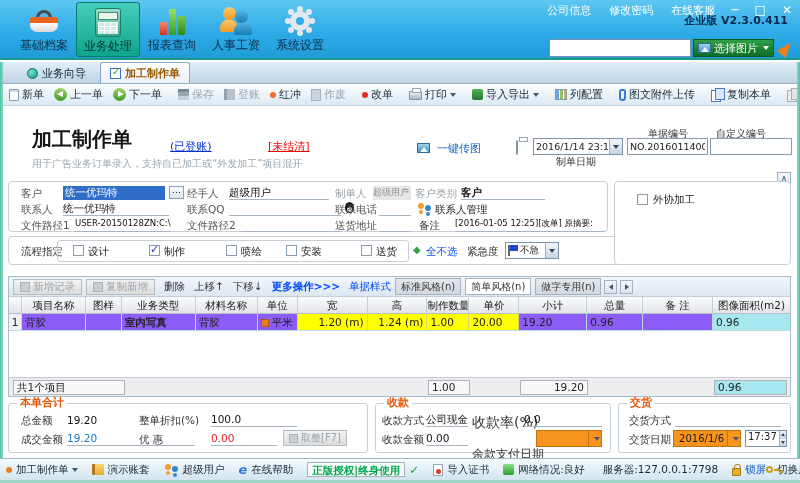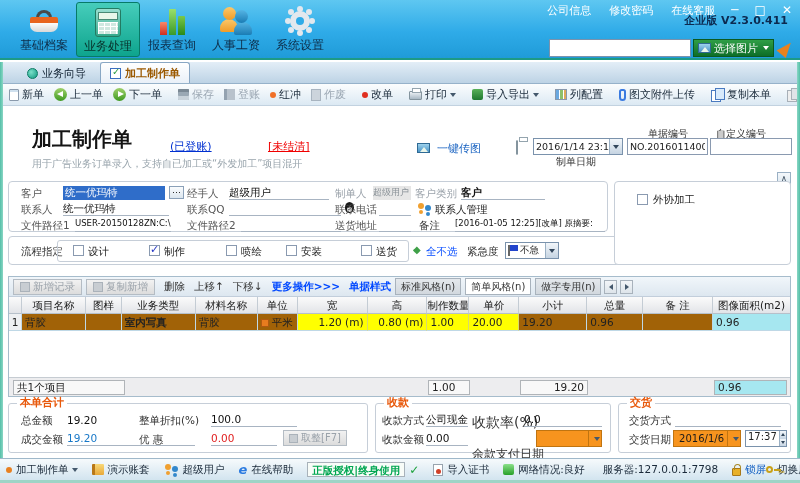--- a/index.html
+++ b/index.html
@@ -133,30 +133,30 @@
   .blue-link { color:#0048ff; font-size:10.5px; }
   .ic-flag { position:relative; display:inline-block; width:10px; height:11px; border-left:2px solid #666; vertical-align:-2px; }
   .ic-flag::after { content:""; position:absolute; left:0; top:0; width:8px; height:6px; background:#2244cc; }
 
   
   #grid { position:absolute; left:8px; top:276px; width:783px; height:121px; border:1px solid #a6bccc; background:#fff; }
   #grid-toolbar { height:20px; background:linear-gradient(#f1f6fa,#dde7f0); border-bottom:1px solid #c2cedb; display:flex; align-items:center; font-size:10.5px; }
   .gbtn { height:16px; display:flex; align-items:center; border:1px solid #b4bcc4; background:linear-gradient(#f2f2f2,#dcdcdc); color:#9aa2aa; font-size:10.5px; padding:0 6px; margin-left:4px; }
   .gbtn .ico { width:10px; height:10px; background:#c8cdd2; border:1px solid #aab2ba; margin-right:3px; }
   .glink { margin-left:9px; color:#333; white-space:nowrap; }
-  .glink.blue { color:#0048ff;font-weight:bold; }
+  .glink.blue { color:#0048ff; }
   .glink.bold { font-weight:bold; }
   .stab { height:17px; display:flex; align-items:center; padding:0 5px; margin-left:4px; border:1px solid #a8b2bc; background:linear-gradient(#e4e8ec,#d2d8de); font-size:10px; color:#333; white-space:nowrap; }
   .stab.active { background:#fff; }
   .arrbtn { width:13px; height:14px; border:1px solid #a8b2bc; background:linear-gradient(#f2f5f8,#dde4ea); margin-left:3px; display:flex; align-items:center; justify-content:center; }
   .tri-l { width:0; height:0; border-top:3px solid transparent; border-bottom:3px solid transparent; border-right:4px solid #44586c; }
   .tri-r { width:0; height:0; border-top:3px solid transparent; border-bottom:3px solid transparent; border-left:4px solid #44586c; }
   .trow { display:flex; }
   .hc { height:17px; line-height:16px; text-align:center; font-size:10.5px; color:#1a1a1a; background:linear-gradient(#fbfbfb,#e2e4e8); border-right:1px solid #c4ccd4; border-bottom:1px solid #b6c0ca; white-space:nowrap; overflow:hidden; }
-  .dc { height:17px; line-height:16px; font-size:10.5px; background:#a16207; border-right:1px solid #bfd8e6; border-bottom:1px solid #bfd8e6; padding:0 3px; white-space:nowrap; overflow:hidden; }
+  .dc { height:17px; line-height:16px; font-size:10.5px; background:#8b5cf6; border-right:1px solid #bfd8e6; border-bottom:1px solid #bfd8e6; padding:0 3px; white-space:nowrap; overflow:hidden; }
   .dc.num { background:#eef0f2; text-align:center; padding:0; }
   .dc.yellow { background:#ffff00; border-right-color:#d8d870; }
   .dc.cyan { background:#a6e7f0; }
   .dc.right { text-align:right; }
   .dc.bold { font-weight:bold; }
   .c0{width:13px}.c1{width:64px}.c2{width:36px}.c3{width:74px}.c4{width:62px}.c5{width:40px}
   .c6{width:70px}.c7{width:60px}.c8{width:42px}.c9{width:50px}.c10{width:68px}.c11{width:56px}
   .c12{width:70px}.c13{width:77px;border-right:none}
   .unit-sw { display:inline-block; width:8px; height:8px; background:#e87c1e; border:1px solid #b05a10; margin-right:3px; vertical-align:-1px; }
   #grid-footer { position:absolute; left:0; bottom:0; width:100%; height:19px; background:#ededef; border-top:1px solid #c6ccd2; }
@@ -491,21 +491,21 @@
       <span class="hc c13">图像面积(m2)</span>
     </div>
     <div class="trow">
       <span class="dc num c0">1</span>
       <span class="dc c1">背胶</span>
       <span class="dc c2"></span>
       <span class="dc bold c3">室内写真</span>
       <span class="dc c4">背胶</span>
       <span class="dc c5"><span class="unit-sw"></span><span>平米</span></span>
       <span class="dc yellow right c6">1.20 (m)</span>
-      <span class="dc yellow right c7">0.80 (m)</span>
+      <span class="dc yellow right c7">1.24 (m)</span>
       <span class="dc yellow c8">1.00</span>
       <span class="dc yellow c9">20.00</span>
       <span class="dc c10">19.20</span>
       <span class="dc c11">0.96</span>
       <span class="dc c12"></span>
       <span class="dc cyan c13">0.96</span>
     </div>
     <div id="grid-footer">
       <span class="fbox" style="left:4px;width:112px;">共1个项目</span>
       <span class="fbox" style="left:419px;width:42px;">1.00</span>

